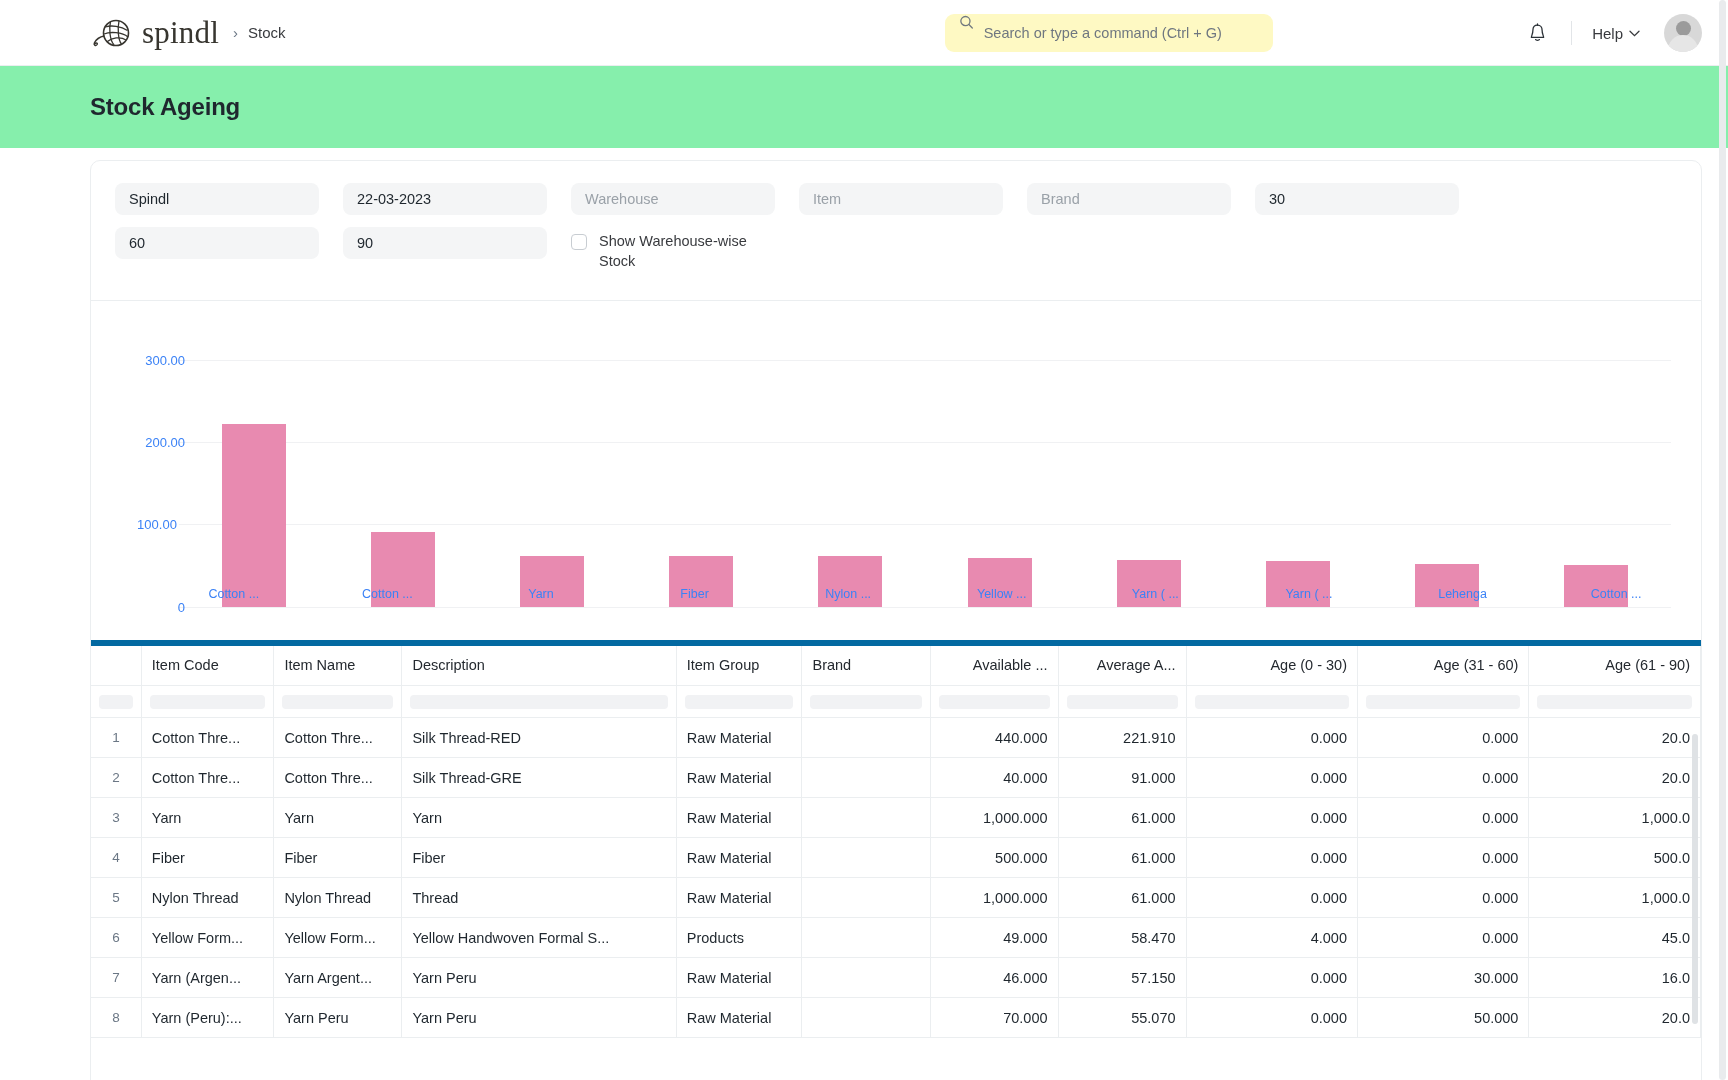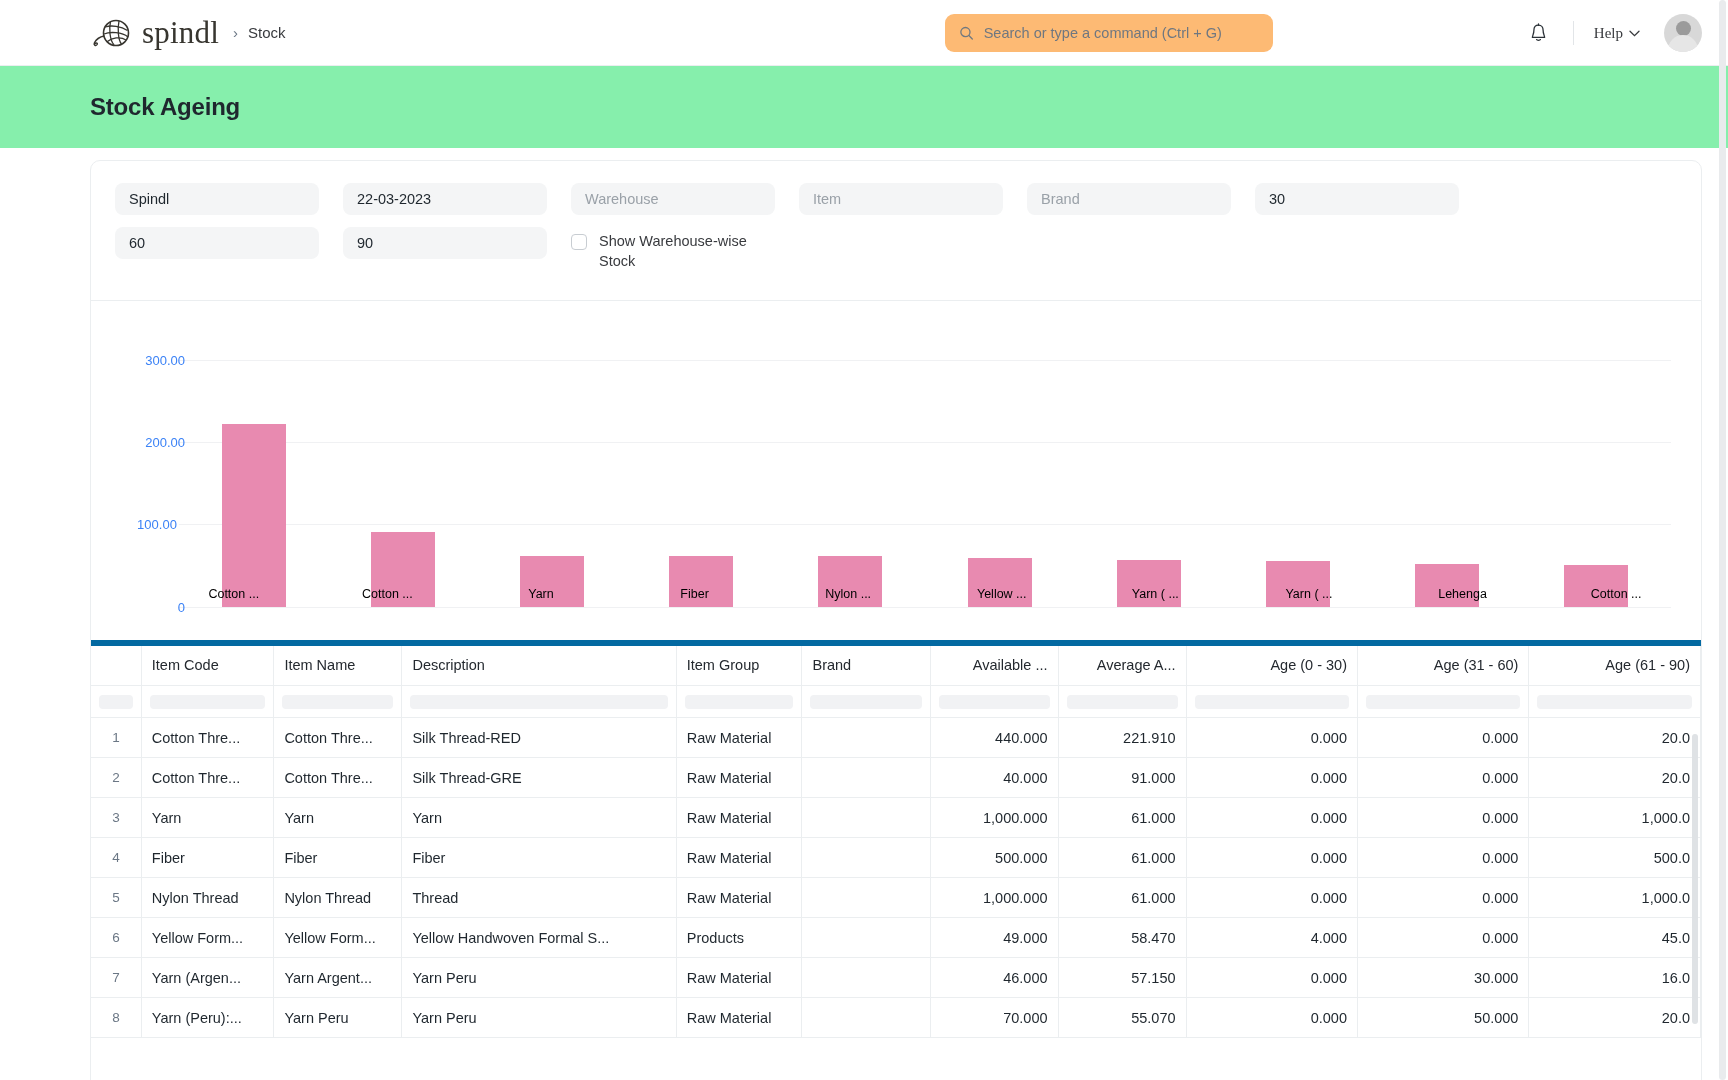--- a/index.html
+++ b/index.html
@@ -27,37 +27,37 @@
     font-size: 31px;
     letter-spacing: .2px;
     color: #37352f;
   }
   .crumb-sep { color: #6b7785; font-size: 15px; margin: 0 10px 0 14px; }
   .crumb-link { font-size: 15px; color: #383a3e; }
 
   .search-wrap {
     position: absolute; left: 945px; top: 14px;
     width: 328px; height: 38px;
-    background: #fdba74; border-radius: 9px;
-    display: flex; align-items: center; padding: 0 14px; gap: 10px;
+    background: #fef9c3; border-radius: 9px;
+    display: flex; padding: 0 14px; gap: 10px;
   }
   .search-input {
     border: 0; outline: 0; background: transparent;
     font-family: "Liberation Sans", sans-serif;
     font-size: 14.5px; color: #4a525c; width: 100%;
   }
   .search-input::placeholder { color: #6f7780; }
 
   .nav-right {
     position: absolute; right: 26px; top: 0; height: 66px;
     display: flex; align-items: center; gap: 0;
   }
   .bell-btn { width: 40px; height: 40px; display:flex; align-items:center; justify-content:center; }
   .nav-div { width: 1px; height: 24px; background: #e2e5e8; margin: 0 14px; }
-  .help-btn { display: flex; align-items: center; gap: 6px; font-size: 15px; color: #383a3e; padding: 4px 6px; font-family: Liberation Serif, serif; }
+  .help-btn { display: flex; align-items: center; gap: 6px; font-size: 15px; color: #383a3e; padding: 4px 6px; }
   .avatar {
     width: 38px; height: 38px; border-radius: 50%;
     margin-left: 18px; overflow: hidden;
     background: #d8d8d8; position: relative;
   }
   .av-head { position:absolute; width:15px; height:15px; border-radius:50%; background:#9b9b9b; left:11.5px; top:7px; }
   .av-body { position:absolute; width:30px; height:20px; border-radius:15px 15px 0 0; background:#e6e6e6; left:4px; top:21px; }
 
   
   .page-head {
@@ -100,21 +100,21 @@
 
   
   .chart-sec { border-top: 1px solid #ebeef0; height: 340px; position: relative; padding: 26px 22px 0 22px; }
   .chart-inner { position: relative; width: 100%; height: 280px; }
   .ytick { position: absolute; left: 16px; width: 56px; text-align: right; font-size: 13px; color: #3b82f6; transform: translateY(-50%); }
   .gridline { position: absolute; left: 66px; right: 8px; height: 1px; background: #f0f1f3; }
   .bars { position: absolute; left: 66px; right: 8px; top: 0; bottom: 0; display: flex; align-items: flex-end; }
   .barcell { flex: 1; display: flex; flex-direction: column; align-items: center; justify-content: flex-end; height: 100%; }
   .bar { width: 64px; background: #e88ab0; }
   .xlabels { position: absolute; left: 66px; right: 8px; top: 286px; display: flex; }
-  .xlab { flex: 1; text-align: center; font-size: 12.5px; color: #000000; }
+  .xlab { flex: 1; text-align: center; font-size: 12.5px; color: #3b82f6; }
 
   
   .tbl-sec { border-top: 6px solid #0369a1; position: relative; }
   table { border-collapse: collapse; width: 100%; table-layout: fixed; }
   th, td {
     border-right: 1px solid #ebeef0; border-bottom: 1px solid #ebeef0;
     font-size: 14.5px; font-weight: normal; color: #1f272e;
     height: 40px; padding: 0 10px; text-align: left;
     overflow: hidden; white-space: nowrap; text-overflow: ellipsis;
   }

